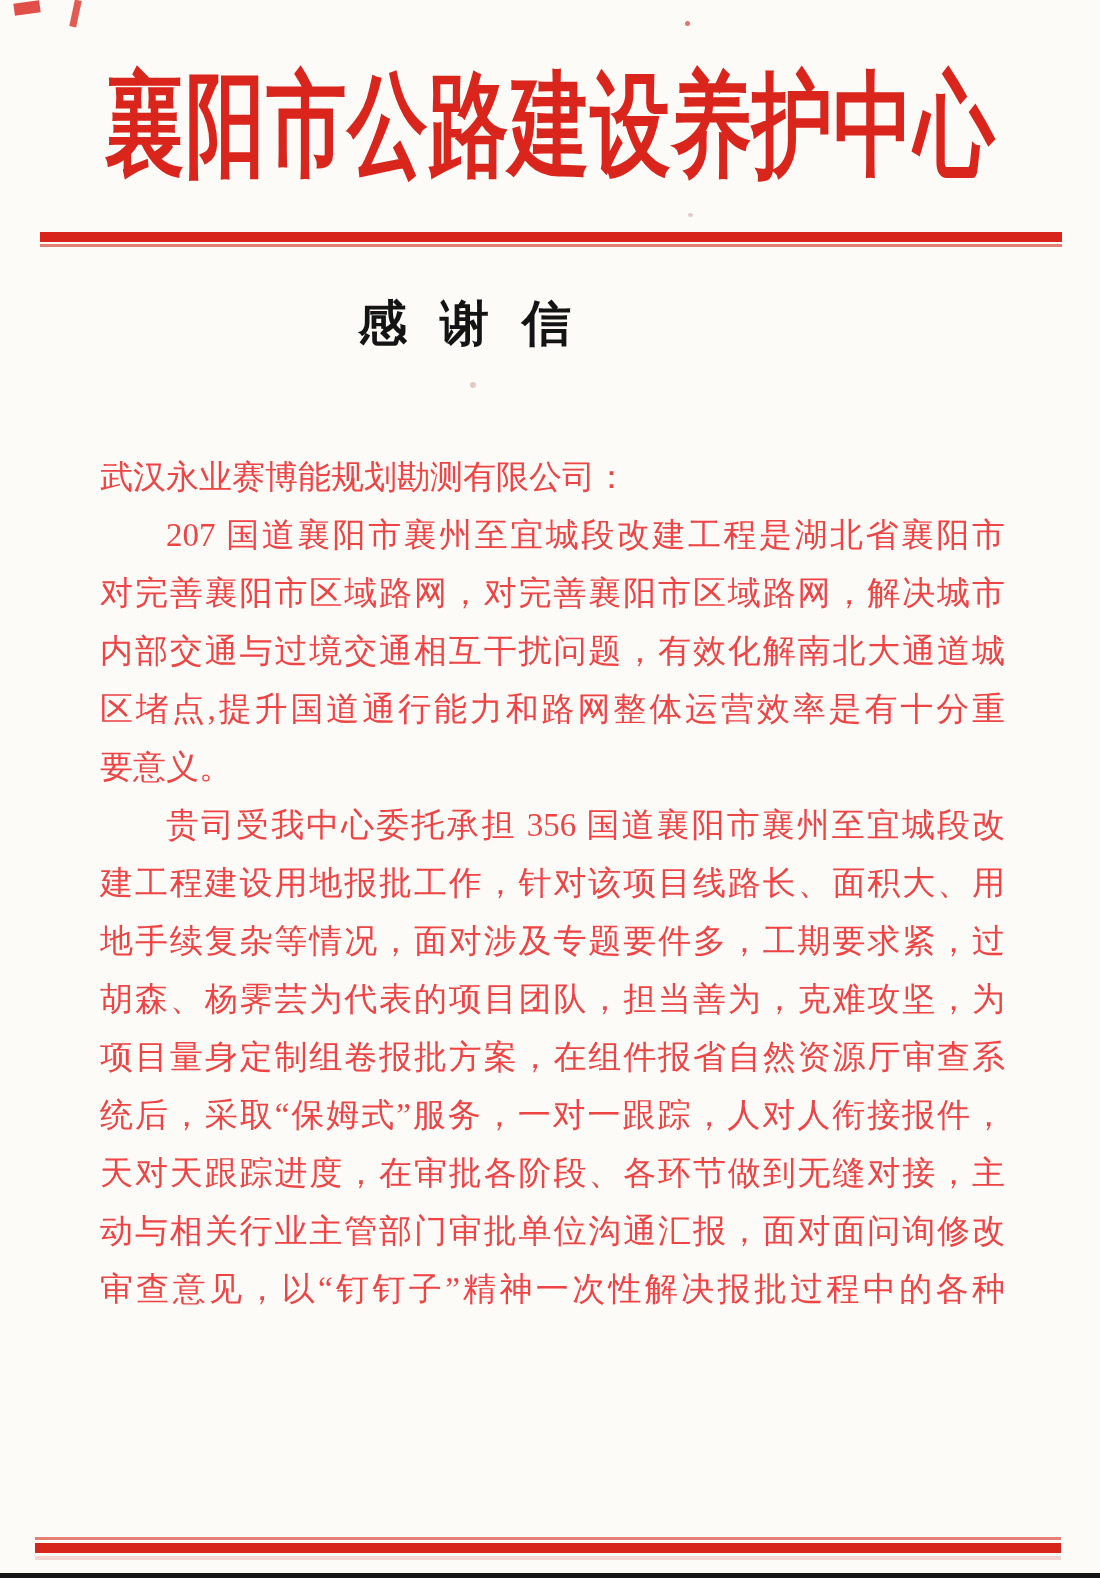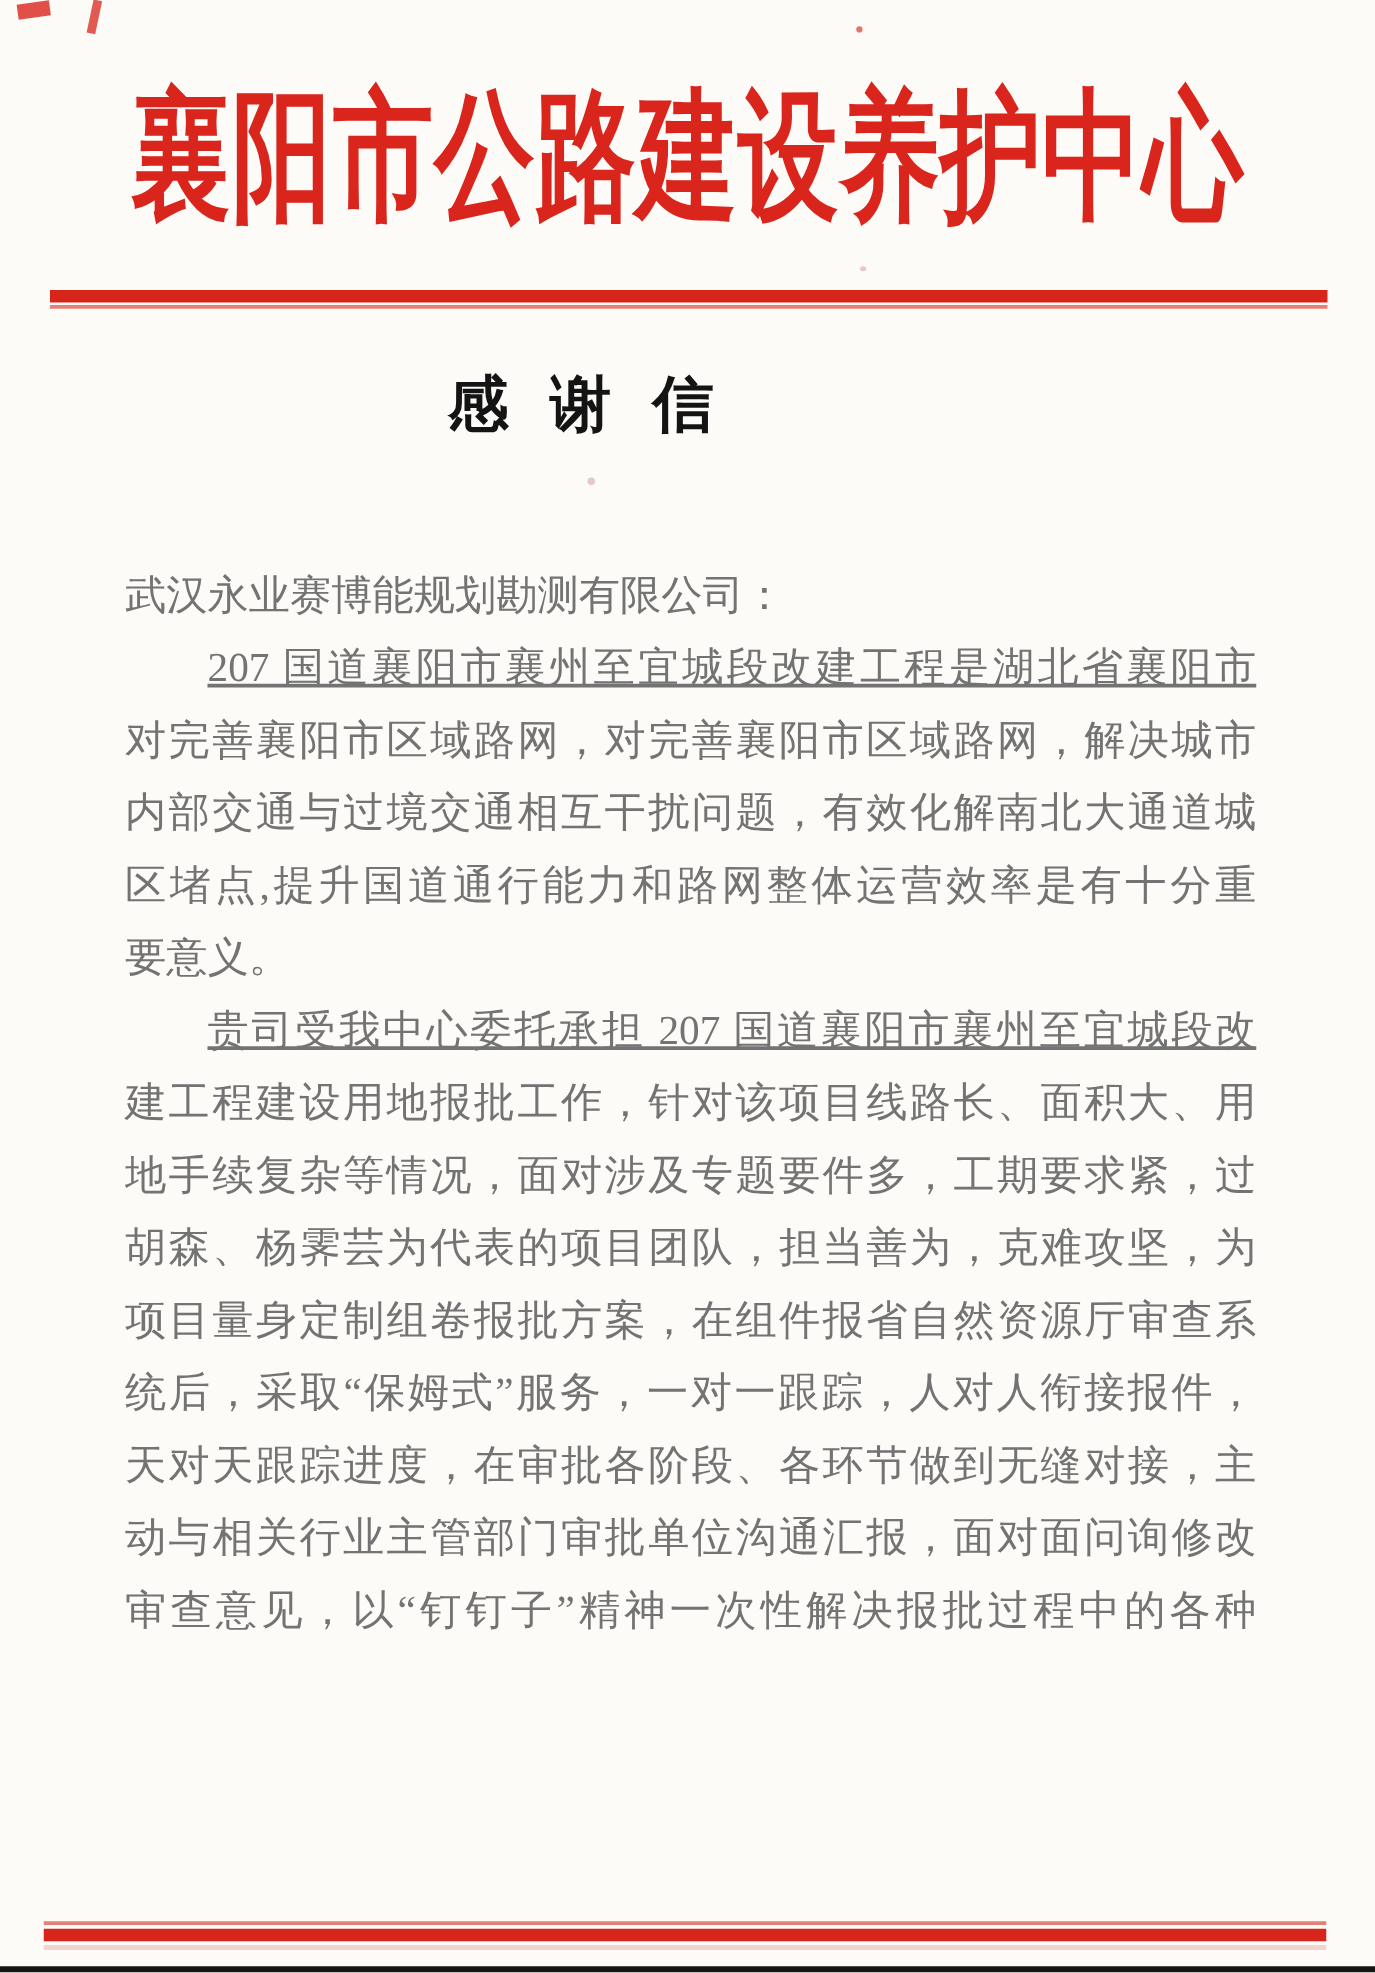--- a/index.html
+++ b/index.html
@@ -34,31 +34,31 @@
   .doc-title {
     position:absolute; top:291px; left:0; width:937px;
     text-align:center; color:#141414;
     font-size:49px; font-weight:bold; letter-spacing:8px;
     font-family:"DejaVu Sans","Liberation Sans",sans-serif;
   }
 
   
   .body-block {
     position:absolute; top:448px; left:100px; width:905px;
-    font-size:33px; color:#737373;
+    font-size:33px; color:#ef4444;
     font-family:"Liberation Serif","DejaVu Serif",serif;
   }
   .line {
     height:58px; line-height:58px;
     text-align:justify; text-align-last:justify;
     text-justify:inter-character;
     overflow:visible;
   }
   .line.left { text-align:left; text-align-last:left; }
-  .line.indent { padding-left:66px;text-decoration:underline; }
+  .line.indent { padding-left:66px; }
 
   
   .artifact { position:absolute; }
   .speck-a { top:2px; left:14px; width:26px; height:12px; background:#d9251c; opacity:.8; transform:rotate(-8deg); }
   .speck-b { top:0; left:72px; width:7px; height:27px; background:#d9251c; opacity:.75; transform:rotate(12deg); }
   .speck-c { top:21px; left:685px; width:5px; height:5px; background:#da3a2e; opacity:.7; border-radius:50%; }
   .speck-d { top:213px; left:688px; width:5px; height:4px; background:#d8b5b0; opacity:.7; border-radius:50%; }
   .speck-e { top:382px; left:470px; width:6px; height:6px; background:#d0a09a; opacity:.55; border-radius:50%; }
   .bottom-edge { position:absolute; left:0; bottom:0; width:1100px; height:5px; background:#151515; }
 </style>
@@ -82,21 +82,21 @@
 
   <div class="doc-title">感 谢 信</div>
 
   <div class="body-block">
     <div class="line left">武汉永业赛博能规划勘测有限公司：</div>
     <div class="line indent">207 国道襄阳市襄州至宜城段改建工程是湖北省襄阳市</div>
     <div class="line">对完善襄阳市区域路网，对完善襄阳市区域路网，解决城市</div>
     <div class="line">内部交通与过境交通相互干扰问题，有效化解南北大通道城</div>
     <div class="line">区堵点,提升国道通行能力和路网整体运营效率是有十分重</div>
     <div class="line left">要意义。</div>
-    <div class="line indent">贵司受我中心委托承担 207 国道襄阳市襄州至宜城段改</div>
+    <div class="line indent">贵司受我中心委托承担 356 国道襄阳市襄州至宜城段改</div>
     <div class="line">建工程建设用地报批工作，针对该项目线路长、面积大、用</div>
     <div class="line">地手续复杂等情况，面对涉及专题要件多，工期要求紧，过</div>
     <div class="line">胡森、杨霁芸为代表的项目团队，担当善为，克难攻坚，为</div>
     <div class="line">项目量身定制组卷报批方案，在组件报省自然资源厅审查系</div>
     <div class="line">统后，采取“保姆式”服务，一对一跟踪，人对人衔接报件，</div>
     <div class="line">天对天跟踪进度，在审批各阶段、各环节做到无缝对接，主</div>
     <div class="line">动与相关行业主管部门审批单位沟通汇报，面对面问询修改</div>
     <div class="line">审查意见，以“钉钉子”精神一次性解决报批过程中的各种</div>
   </div>
 

